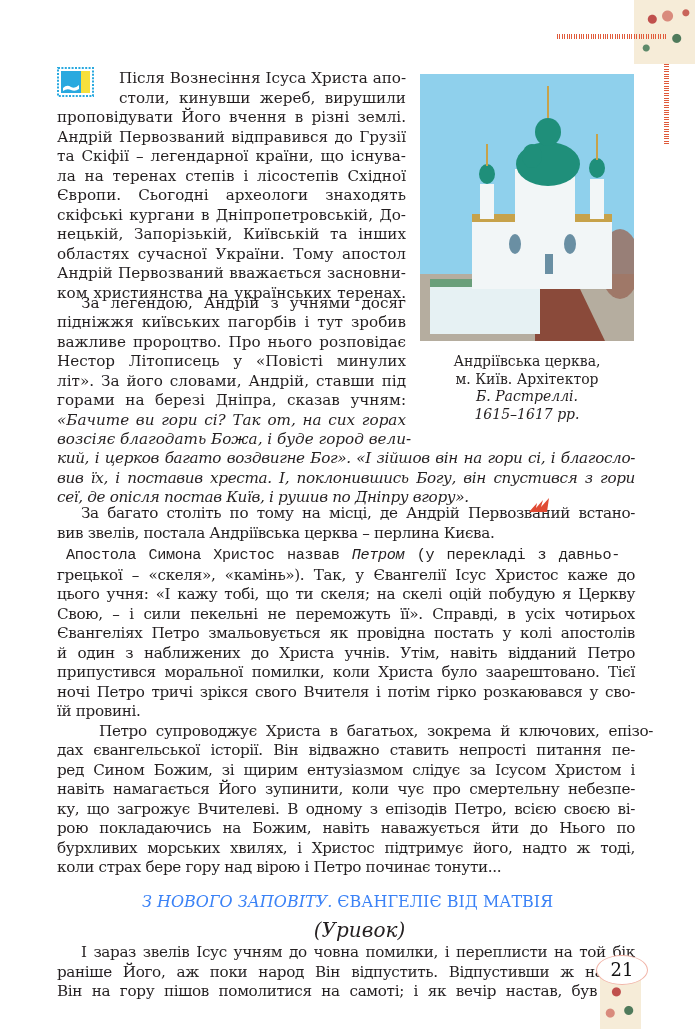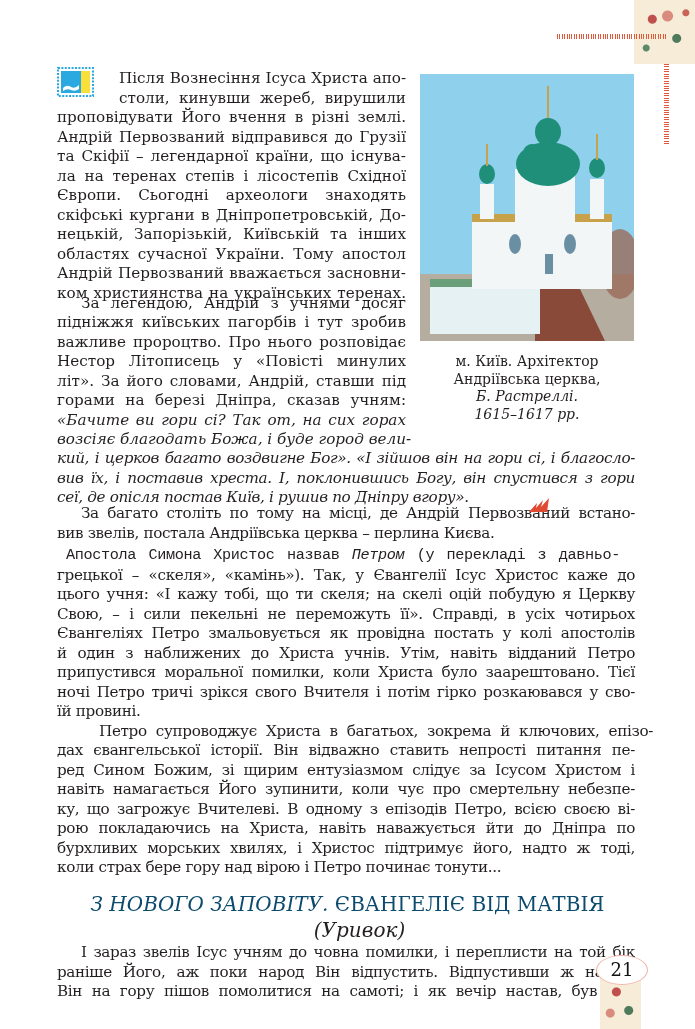--- a/index.html
+++ b/index.html
@@ -40,21 +40,21 @@
   .jl { text-align:justify; text-align-last:justify; }
   .it { font-style:italic; }
   .narrow { letter-spacing:-0.35px; }
 
   
   .photo { position:absolute; left:420px; top:74px; width:214px; height:267px; overflow:hidden;
     background:linear-gradient(180deg,#7ec8ea 0%,#a6d9ef 45%,#cfe9f3 70%,#a7a39a 100%); }
   .caption { position:absolute; left:420px; width:214px; text-align:center; font-size:14px; line-height:17.5px; }
 
   .heading { position:absolute; left:0; width:695px; top:839px; text-align:center;
-    font-size:20px; color:#0c4a6e; }
+    font-size:16px; color:#3b82f6; }
   .subhead { position:absolute; left:12px; width:695px; top:865px; text-align:center;
     font-size:20px; font-style:italic; }
 
   .arrow-mark { position:absolute; left:527px; top:497px; width:24px; height:16px; }
 </style>
 </head>
 <body>
 
 <div class="page">
 
@@ -133,22 +133,22 @@
       <rect x="66" y="70" width="2" height="22" fill="#c7a24a"></rect>
       <ellipse cx="177" cy="94" rx="8" ry="10" fill="#1f8f7a"></ellipse>
       <rect x="176" y="60" width="2" height="26" fill="#c7a24a"></rect>
 
       <ellipse cx="95" cy="170" rx="6" ry="10" fill="#6a8fa3"></ellipse>
       <ellipse cx="150" cy="170" rx="6" ry="10" fill="#6a8fa3"></ellipse>
       <rect x="125" y="180" width="8" height="20" fill="#6a8fa3"></rect>
     </svg>
   </div>
   <div class="caption" style="top:353px;">
+    <div>Андріївська церква,</div>
     <div>м. Київ. Архітектор</div>
-    <div>Андріївська церква,</div>
     <div class="it">Б. Растреллі.</div>
     <div class="it">1615–1617 рр.</div>
   </div>
 
   <div>
     <div class="t jl narrow" style="left:66px;top:546px;width:554px;font-family:Liberation Mono, monospace;"><span>Апостола Симона Христос назвав </span><span class="it">Петром</span><span> (у перекладі з давньо-</span></div>
     <div class="t jl narrow" style="left:57px;top:566px;width:578px;">грецької – «скеля», «камінь»). Так, у Євангелії Ісус Христос каже до</div>
     <div class="t jl narrow" style="left:57px;top:585px;width:578px;">цього учня: «І кажу тобі, що ти скеля; на скелі оцій побудую я Церкву</div>
     <div class="t jl narrow" style="left:57px;top:605px;width:578px;">Свою, – і сили пекельні не переможуть її». Справді, в усіх чотирьох</div>
     <div class="t jl narrow" style="left:57px;top:624px;width:578px;">Євангеліях Петро змальовується як провідна постать у колі апостолів</div>
@@ -157,21 +157,21 @@
     <div class="t jl narrow" style="left:57px;top:683px;width:578px;">ночі Петро тричі зрікся свого Вчителя і потім гірко розкаювався у сво-</div>
     <div class="t narrow" style="left:57px;top:702px;">їй провині.</div>
   </div>
 
   <div>
     <div class="t jl narrow" style="left:81px;top:722px;width:554px;margin-left:18px;">Петро супроводжує Христа в багатьох, зокрема й ключових, епізо-</div>
     <div class="t jl narrow" style="left:57px;top:741px;width:578px;">дах євангельської історії. Він відважно ставить непрості питання пе-</div>
     <div class="t jl narrow" style="left:57px;top:761px;width:578px;">ред Сином Божим, зі щирим ентузіазмом слідує за Ісусом Христом і</div>
     <div class="t jl narrow" style="left:57px;top:780px;width:578px;">навіть намагається Його зупинити, коли чує про смертельну небезпе-</div>
     <div class="t jl narrow" style="left:57px;top:800px;width:578px;">ку, що загрожує Вчителеві. В одному з епізодів Петро, всією своєю ві-</div>
-    <div class="t jl narrow" style="left:57px;top:819px;width:578px;">рою покладаючись на Христа, навіть наважується йти до Дніпра по</div>
+    <div class="t jl narrow" style="left:57px;top:819px;width:578px;">рою покладаючись на Божим, навіть наважується йти до Нього по</div>
     <div class="t jl narrow" style="left:57px;top:839px;width:578px;">бурхливих морських хвилях, і Христос підтримує його, надто ж тоді,</div>
     <div class="t narrow" style="left:57px;top:858px;">коли страх бере гору над вірою і Петро починає тонути...</div>
   </div>
 
   <div class="heading" style="top:892px;"><span class="it">З НОВОГО ЗАПОВІТУ.</span><span> ЄВАНГЕЛІЄ ВІД МАТВІЯ</span></div>
   <div class="subhead" style="top:918px;">(Уривок)</div>
 
   <div>
     <div class="t jl narrow" style="left:81px;top:943px;width:554px;">І зараз звелів Ісус учням до човна помилки, і переплисти на той бік</div>
     <div class="t jl narrow" style="left:57px;top:963px;width:578px;">раніше Його, аж поки народ Він відпустить. Відпустивши ж народ,</div>

